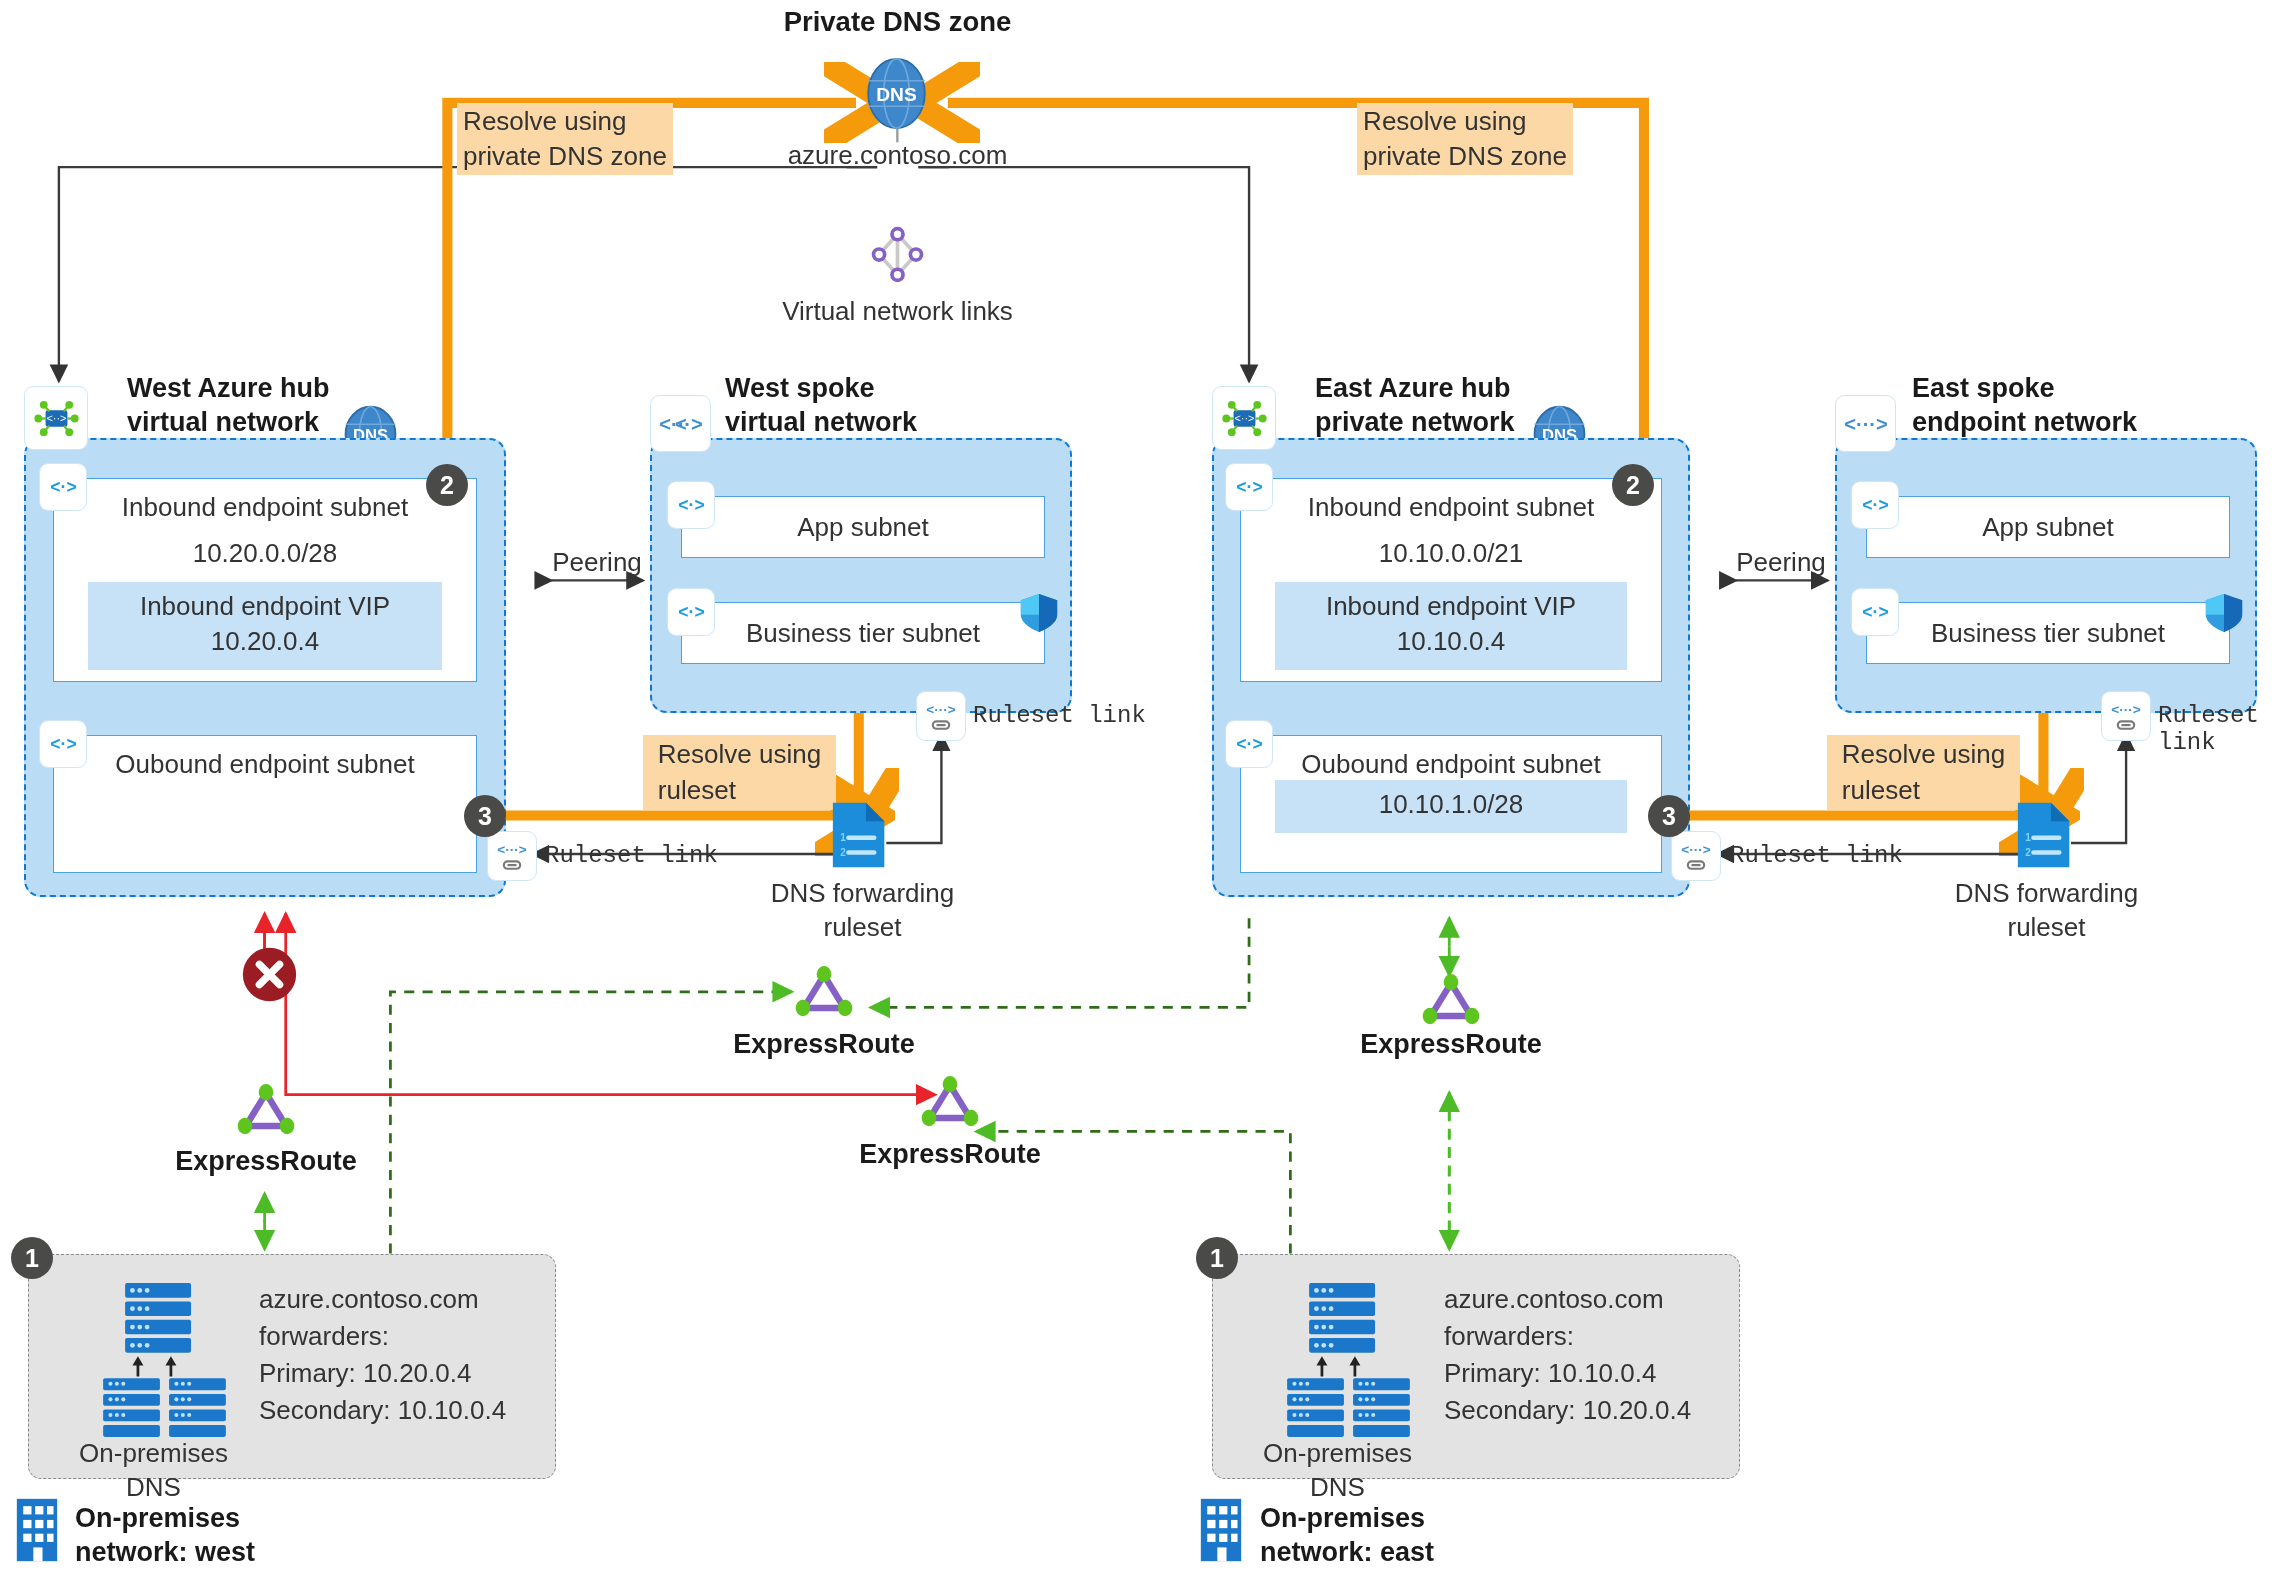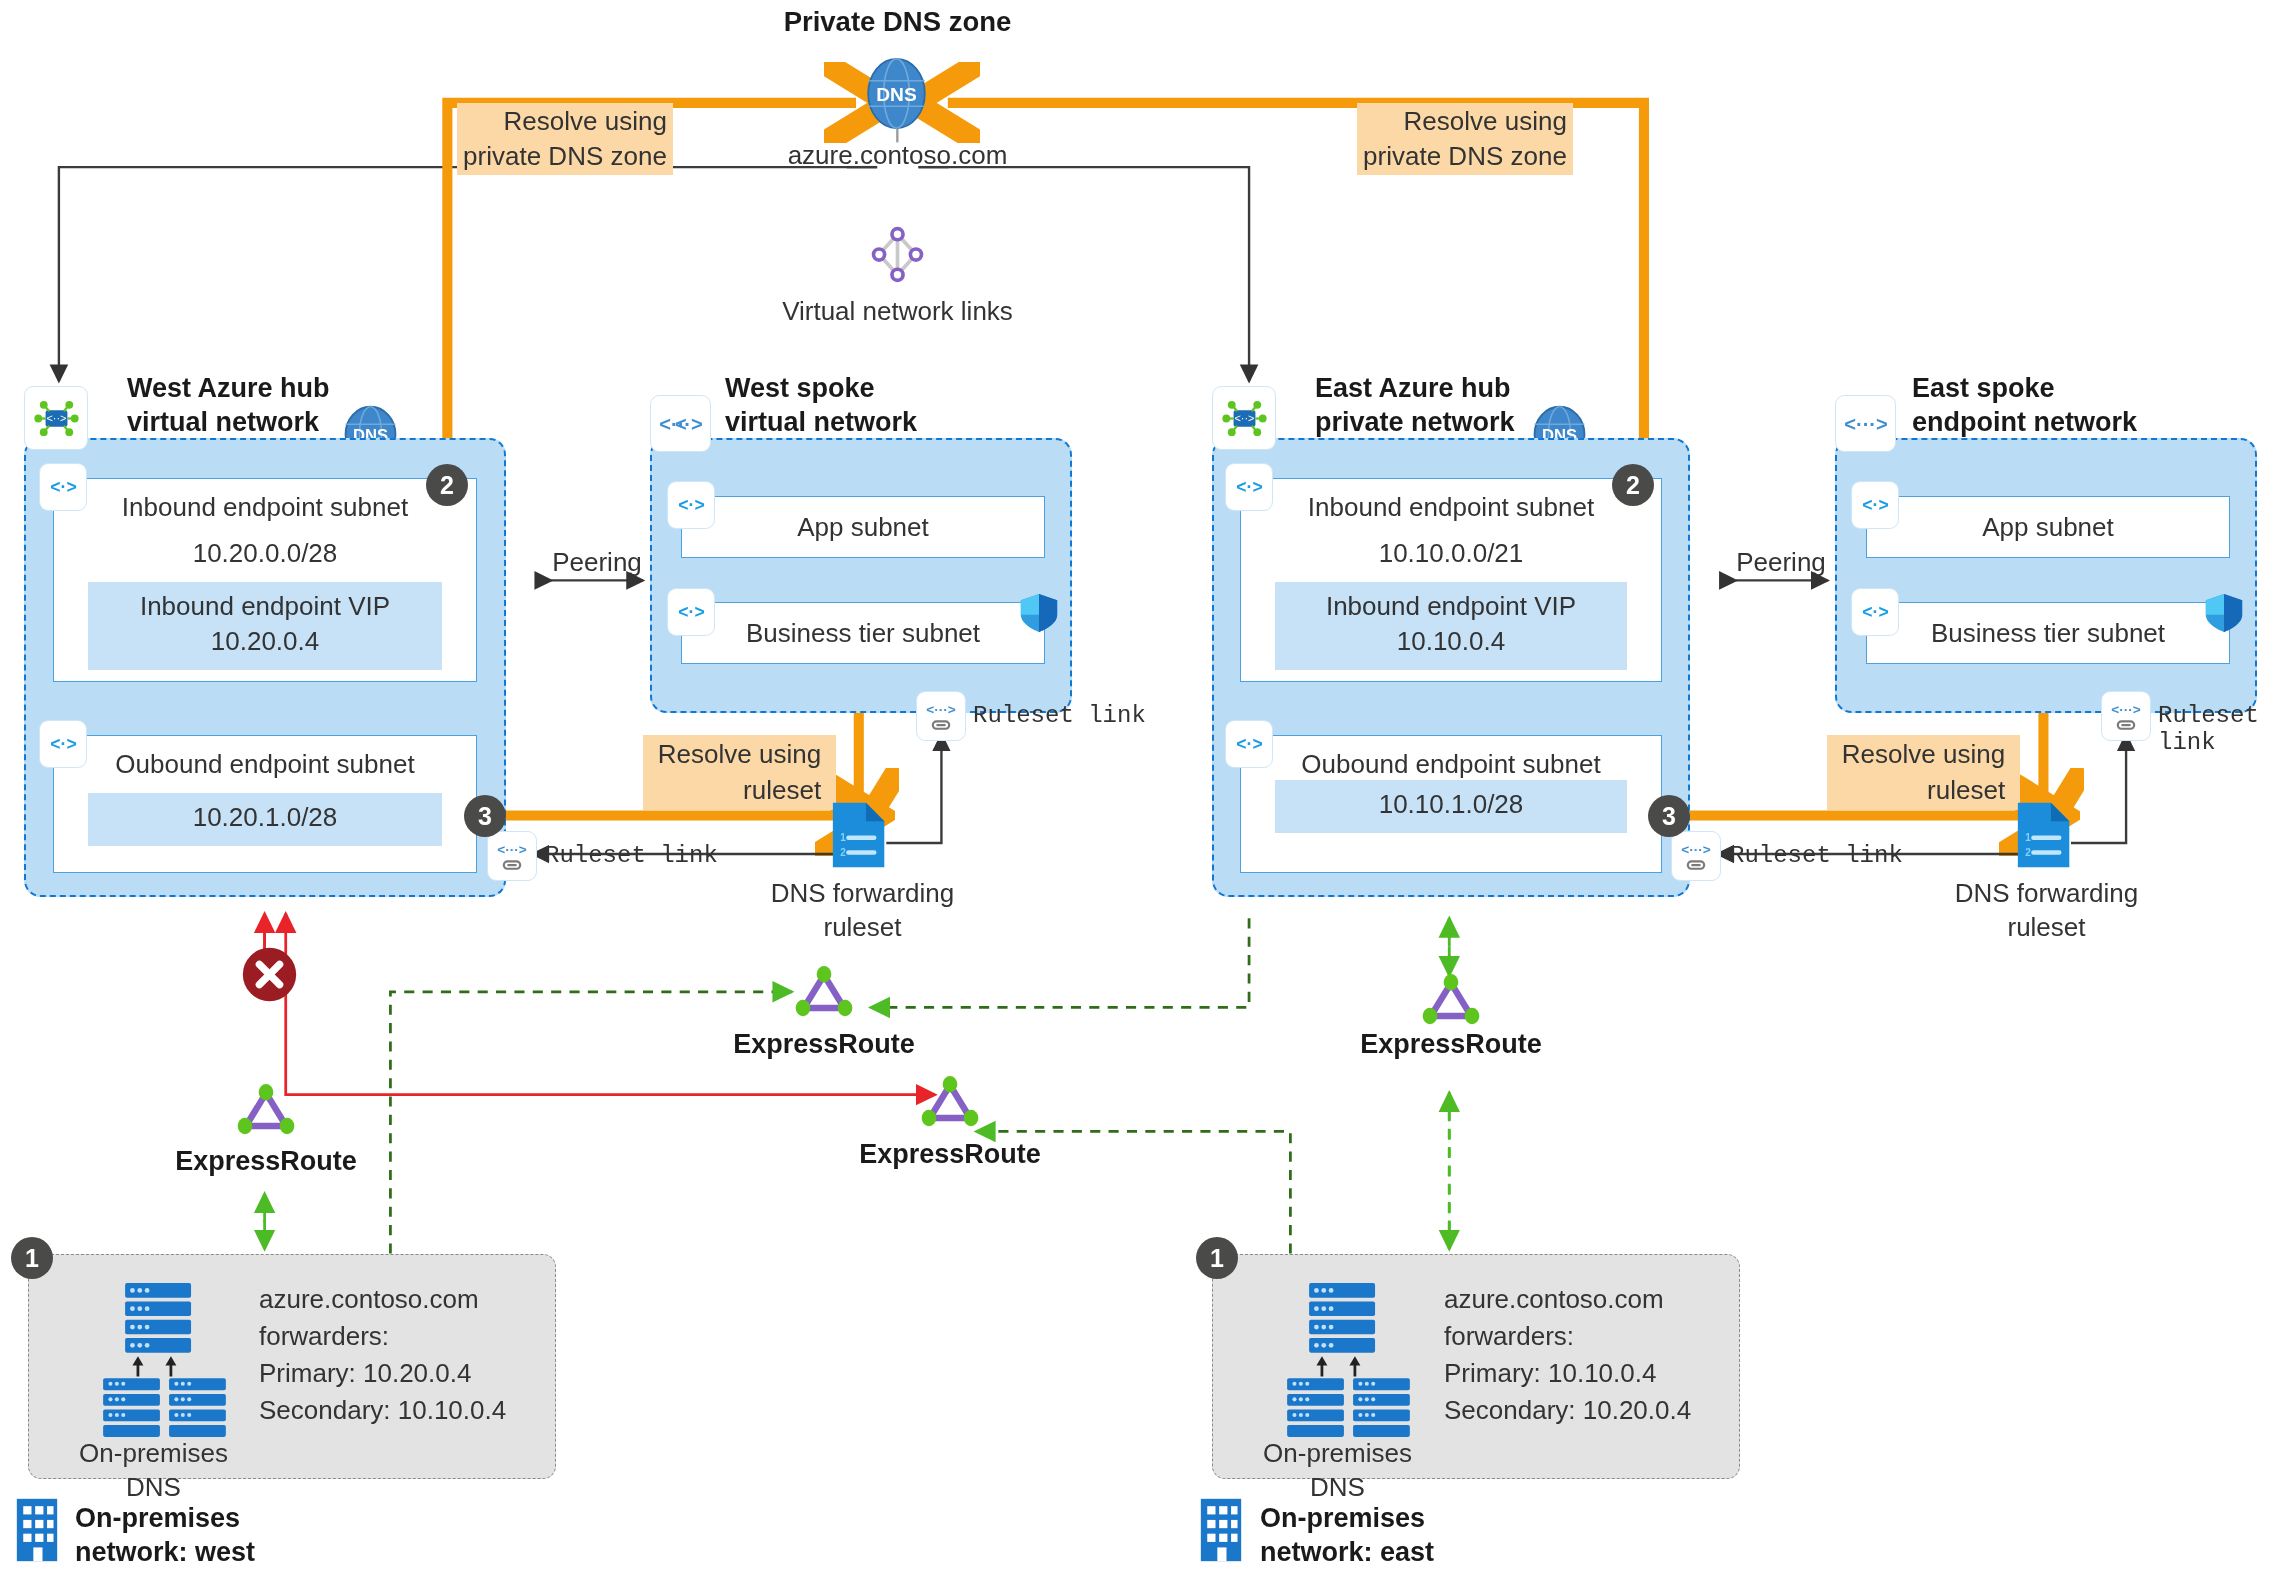--- a/index.html
+++ b/index.html
@@ -12,21 +12,21 @@
   .small{font-size:24px;color:#333;font-family:Liberation Mono, monospace;}
 
   
   .vnet{position:absolute;background:#badcf4;border:2.8px dashed #0f78d4;border-radius:16.5px;box-sizing:border-box;}
   .subnet{position:absolute;background:#ffffff;border:1.8px solid #4aa3e0;box-sizing:border-box;display:flex;flex-direction:column;align-items:center;justify-content:flex-start;}
   .subnet .lbl{font-size:26px;color:#333;margin-top:13px;}
   .subnet .cidr{font-size:26px;color:#333;margin-top:14.7px;}
   .vipbox{background:#c7e2f7;width:84%;text-align:center;font-size:26px;color:#333;padding:7.3px 0 11px;line-height:1.35;}
 
   
-  .callout{position:absolute;background:#fbd8a6;color:#333;font-size:26px;line-height:1.35;text-align:right;display:flex;align-items:center;justify-content:center;box-sizing:border-box;}
+  .callout{position:absolute;background:#fbd8a6;color:#333;font-size:26px;line-height:1.35;text-align:left;display:flex;align-items:center;justify-content:center;box-sizing:border-box;}
 
   
   .badge{position:absolute;width:42px;height:42px;border-radius:50%;background:#4a4a48;color:#fff;font-size:25px;font-weight:bold;display:flex;align-items:center;justify-content:center;z-index:40;}
 
   
   .onprem{position:absolute;background:#e3e3e3;border:1.8px dashed #8a8a8a;border-radius:13px;box-sizing:border-box;}
   .onprem-txt{position:absolute;font-size:26px;line-height:1.42;color:#333;white-space:pre-line;}
   .onprem-cap{position:absolute;font-size:26px;line-height:1.3;color:#333;text-align:center;}
   .bldg-lbl{position:absolute;font-weight:bold;font-size:27px;line-height:1.25;color:#1a1a1a;}
 
@@ -219,21 +219,20 @@
   </div>
 </div>
 <div class="iconbox" style="left:39px;top:463px;width:48px;height:48px;">
   <svg width="37" height="37" viewBox="0 0 40 40">
         <text x="20" y="26" text-anchor="middle" fill="#1b9de2" font-size="19" font-family="Liberation Sans, sans-serif" font-weight="bold">&lt;·&gt;</text>
       </svg>
 </div>
 
 <div class="subnet" style="left:53px;top:735px;width:424px;height:138px;">
   <div class="lbl">Oubound endpoint subnet</div>
-  <div class="vipbox" style="margin-top:13px;">10.20.1.0/28</div>
 </div>
 <div class="iconbox" style="left:39px;top:720px;width:48px;height:48px;">
   <svg width="37" height="37" viewBox="0 0 40 40">
         <text x="20" y="26" text-anchor="middle" fill="#1b9de2" font-size="19" font-family="Liberation Sans, sans-serif" font-weight="bold">&lt;·&gt;</text>
       </svg>
 </div>
 
 <div class="badge" style="left:426px;top:464px;">2</div>
 <div class="badge" style="left:464px;top:795px;">3</div>
 

